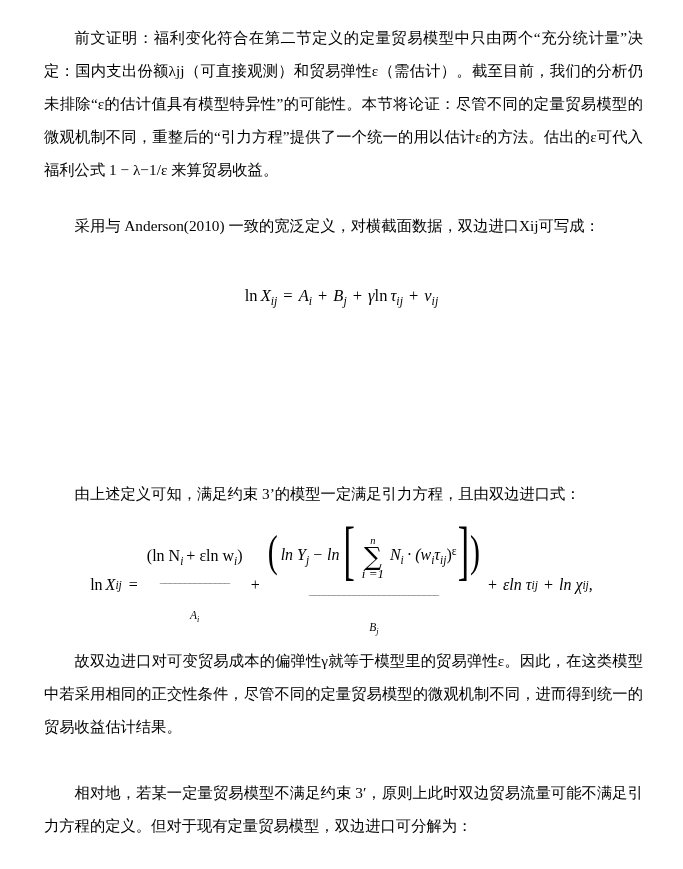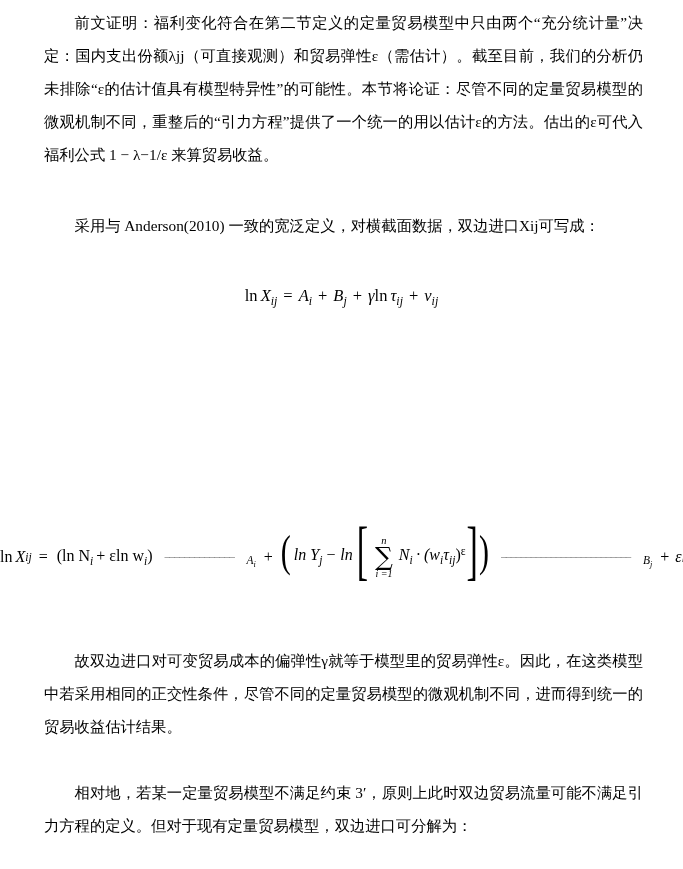--- a/index.html
+++ b/index.html
@@ -71,21 +71,21 @@
     font-size: 16px;
   }
   .eqrow {
     display: inline-flex;
     align-items: center;
     justify-content: center;
     white-space: nowrap;
   }
   .underbrace-wrap {
     display: inline-flex;
-    flex-direction: row;
+    flex-direction: column;
     align-items: center;
     justify-content: flex-start;
     vertical-align: middle;
     margin: 0 2px;
     gap: 12px;
   }
   .ub-content {
     white-space: nowrap;
   }
   .ub-brace {
@@ -122,41 +122,44 @@
     display: inline-flex;
     flex-direction: column;
     align-items: center;
     vertical-align: middle;
     margin: 0 2px;
     position: relative;
     top: 1px;
   }
   .sum-top { font-size: 10.5px; line-height: 10px; font-style: italic;}
   .sum-sym { font-size: 25px; line-height: 22px; font-family:"DejaVu Serif", serif;}
-  .sum-bot { font-size: 10px; line-height: 11px; font-style: italic;}
+  .sum-bot { font-size: 13px; line-height: 11px; font-style: italic;}
   .tinyspace { display:inline-block; width:3px; }
 </style>
 </head>
 <body>
 
 <div class="page">
 
-  <div class="body-text" style="top:6px;">
+  <div class="body-text" style="top:21px;">
     <p class="para indent">前文证明：福利变化符合在第二节定义的定量贸易模型中只由两个“充分统计量”决定：国内支出份额λjj（可直接观测）和贸易弹性ε（需估计）。截至目前，我们的分析仍未排除“ε的估计值具有模型特异性”的可能性。本节将论证：尽管不同的定量贸易模型的微观机制不同，重整后的“引力方程”提供了一个统一的用以估计ε的方法。估出的ε可代入福利公式 1 − λ−1/ε 来算贸易收益。</p>
   </div>
 
   <div class="body-text" style="top:209px;">
     <p class="para indent">采用与 Anderson(2010) 一致的宽泛定义，对横截面数据，双边进口Xij可写成：</p>
   </div>
 
   <div class="math-display" id="eq1">
     <span class="mrm">ln</span><span class="tinyspace"></span><span class="mi">X</span><sub class="idx">ij</sub><span class="gap"></span><span class="mrm">=</span><span class="gap"></span><span class="mi">A</span><sub class="idx">i</sub><span class="gap"></span><span class="mrm">+</span><span class="gap"></span><span class="mi">B</span><sub class="idx">j</sub><span class="gap"></span><span class="mrm">+</span><span class="gap"></span><span class="mi">γ</span><span class="mrm">ln</span><span class="tinyspace"></span><span class="mi">τ</span><sub class="idx">ij</sub><span class="gap"></span><span class="mrm">+</span><span class="gap"></span><span class="mi">ν</span><sub class="idx">ij</sub>
   </div>
 
 
+  <div class="body-text" style="top:477px;">
+    <p class="para indent">由上述定义可知，满足约束 3’的模型一定满足引力方程，且由双边进口式：</p>
+  </div>
 
   <div class="math-display" id="eq2">
     <span class="eqrow">
       <span class="mrm">ln</span>
         <span class="tinyspace"></span>
         <span class="mi">X</span>
         <sub class="idx">ij</sub>
       <span class="gap" style="display:inline-block;width:7px;"></span>
       <span class="mrm">=</span>
       <span class="gap" style="display:inline-block;width:7px;"></span>

